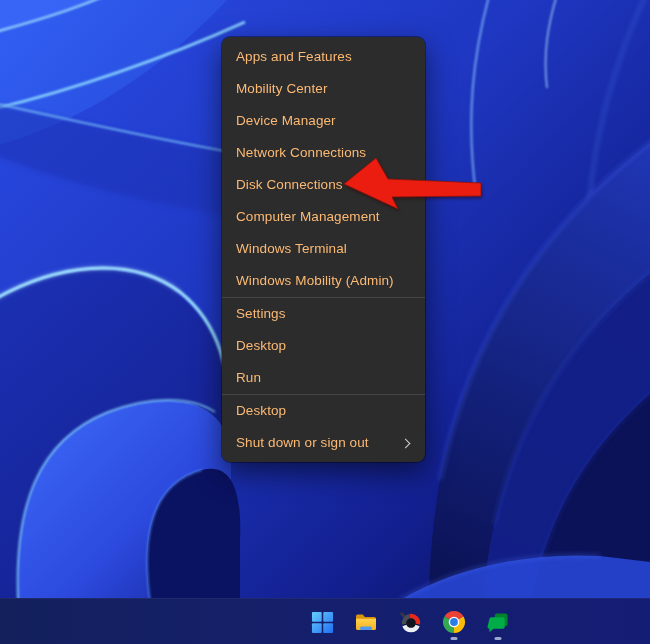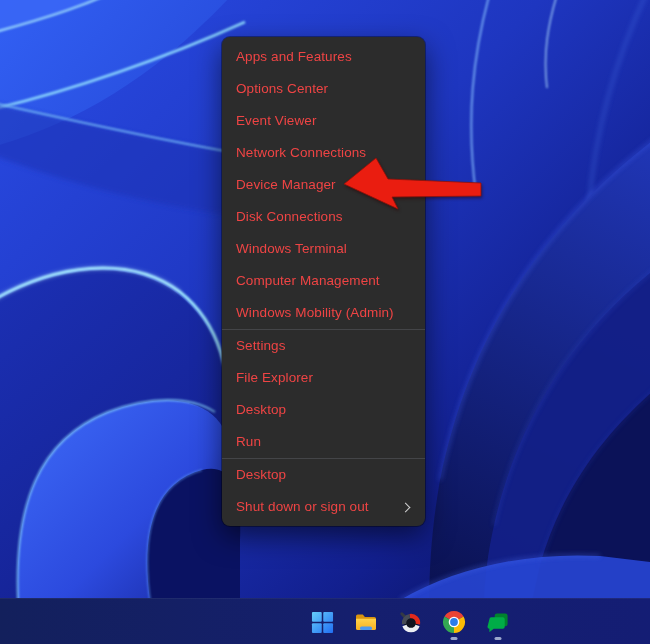--- a/index.html
+++ b/index.html
@@ -15,21 +15,21 @@
     position:absolute;left:222px;top:37px;width:203px;
     background:#2c2c2c;border-radius:8px;
     box-shadow:0 10px 28px rgba(0,0,0,.55), 0 0 0 1px rgba(0,0,0,.35);
     padding:4px 0 3px 0;box-sizing:border-box;z-index:5;
   }
   .mi{
     height:32px;display:flex;align-items:center;justify-content:space-between;
     padding:0 13px 0 14px;cursor:default;
   }
   .mi-label{
-    color:#ef4444;font-size:13.5px;letter-spacing:.1px;line-height:32px;
+    color:#fdba74;font-size:13.5px;letter-spacing:.1px;line-height:32px;
     white-space:nowrap;
   }
   .menu-separator{height:1px;background:#444548;margin:0;}
   .chev{
     width:6px;height:6px;flex:0 0 auto;
     border-top:1.5px solid #d2d2d2;border-right:1.5px solid #d2d2d2;
     transform:rotate(45deg);margin-right:3px;
   }
 
   
@@ -124,49 +124,43 @@
 
     <path d="M400 600 C455 568 525 552 600 556 L650 562 L650 600 Z" fill="#2746d4" opacity=".9"></path>
     <path d="M400 600 C455 568 525 552 600 556" stroke="#4a6cf0" stroke-width="1.5" fill="none" filter="url(#b2)" opacity=".8"></path>
   </svg>
 
   <div id="context-menu" role="menu">
     <div class="mi">
         <span class="mi-label">Apps and Features</span>
       </div>
     <div class="mi">
-        <span class="mi-label">Options Center</span>
-      </div>
-    <div class="mi">
-        <span class="mi-label">Event Viewer</span>
+        <span class="mi-label">Mobility Center</span>
+      </div>
+    <div class="mi">
+        <span class="mi-label">Device Manager</span>
       </div>
     <div class="mi">
         <span class="mi-label">Network Connections</span>
       </div>
     <div class="mi">
-        <span class="mi-label">Device Manager</span>
-      </div>
-    <div class="mi">
         <span class="mi-label">Disk Connections</span>
       </div>
     <div class="mi">
+        <span class="mi-label">Computer Management</span>
+      </div>
+    <div class="mi">
         <span class="mi-label">Windows Terminal</span>
       </div>
     <div class="mi">
-        <span class="mi-label">Computer Management</span>
-      </div>
-    <div class="mi">
         <span class="mi-label">Windows Mobility (Admin)</span>
       </div>
     <div class="menu-separator"></div>
     <div class="mi">
         <span class="mi-label">Settings</span>
-      </div>
-    <div class="mi">
-        <span class="mi-label">File Explorer</span>
       </div>
     <div class="mi">
         <span class="mi-label">Desktop</span>
       </div>
     <div class="mi">
         <span class="mi-label">Run</span>
       </div>
     <div class="menu-separator"></div>
     <div class="mi">
         <span class="mi-label">Desktop</span>

